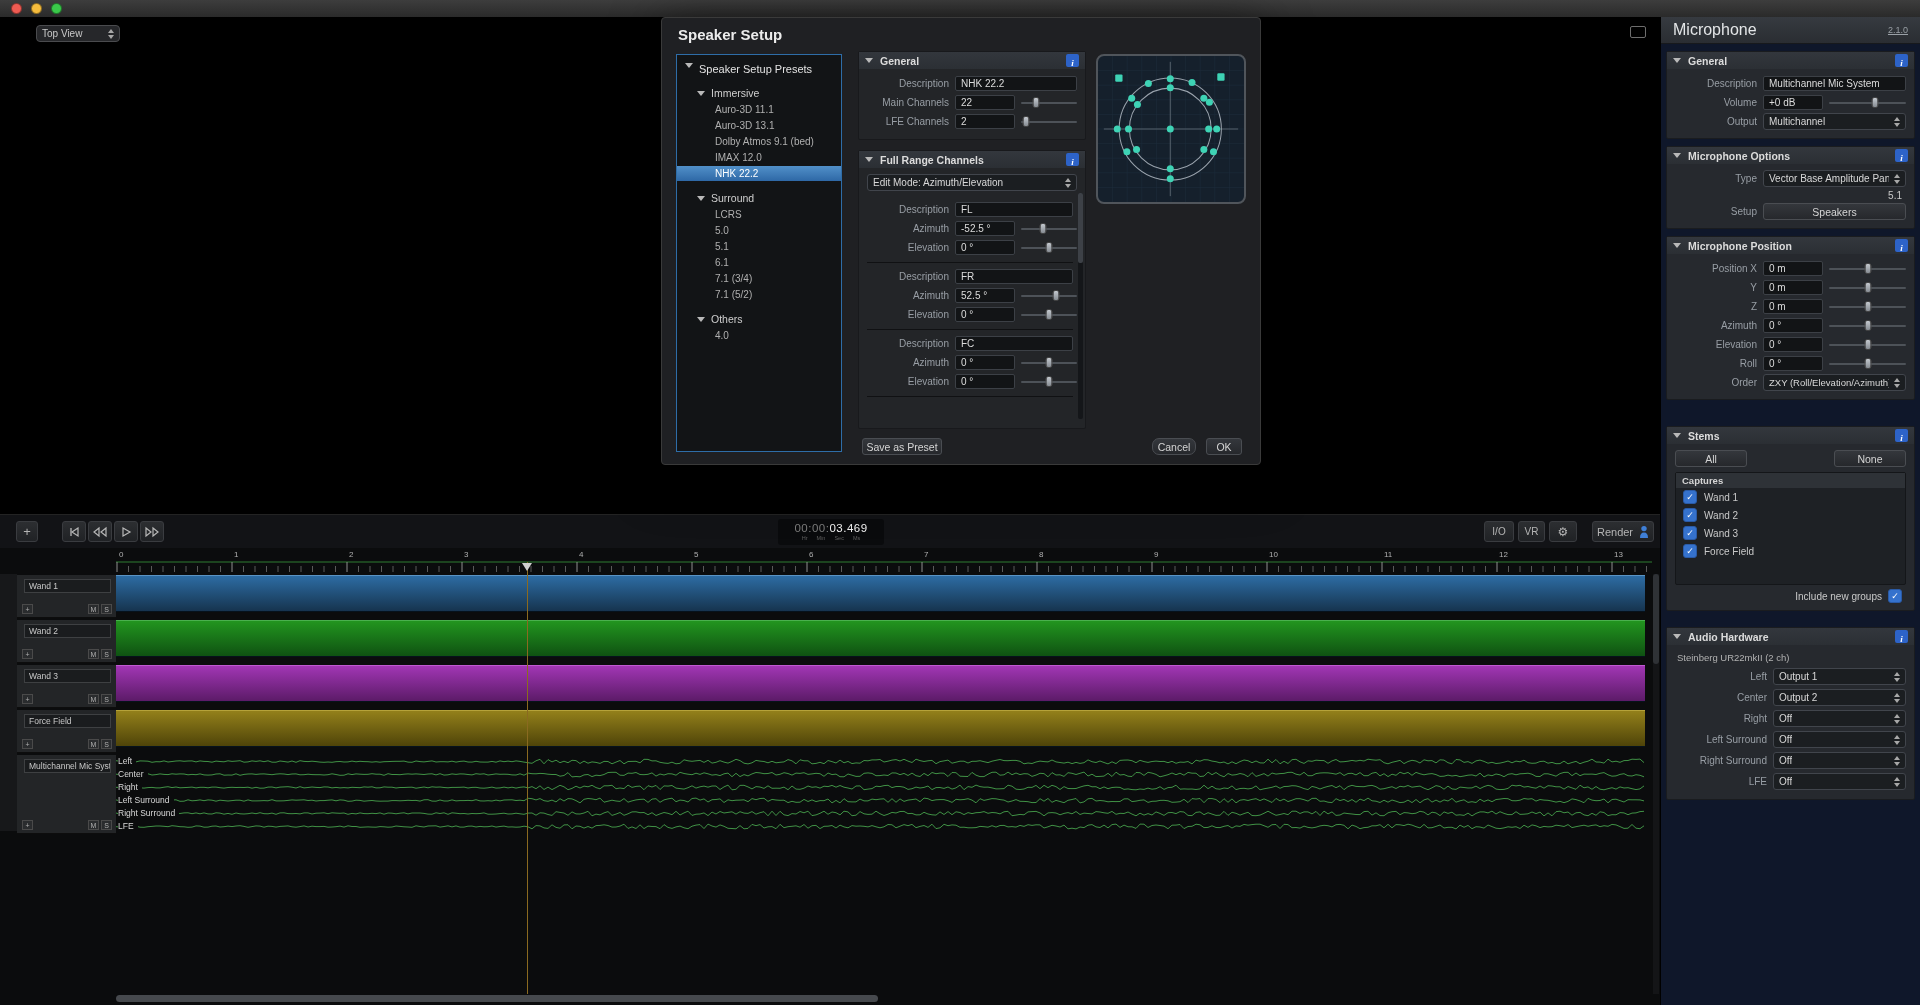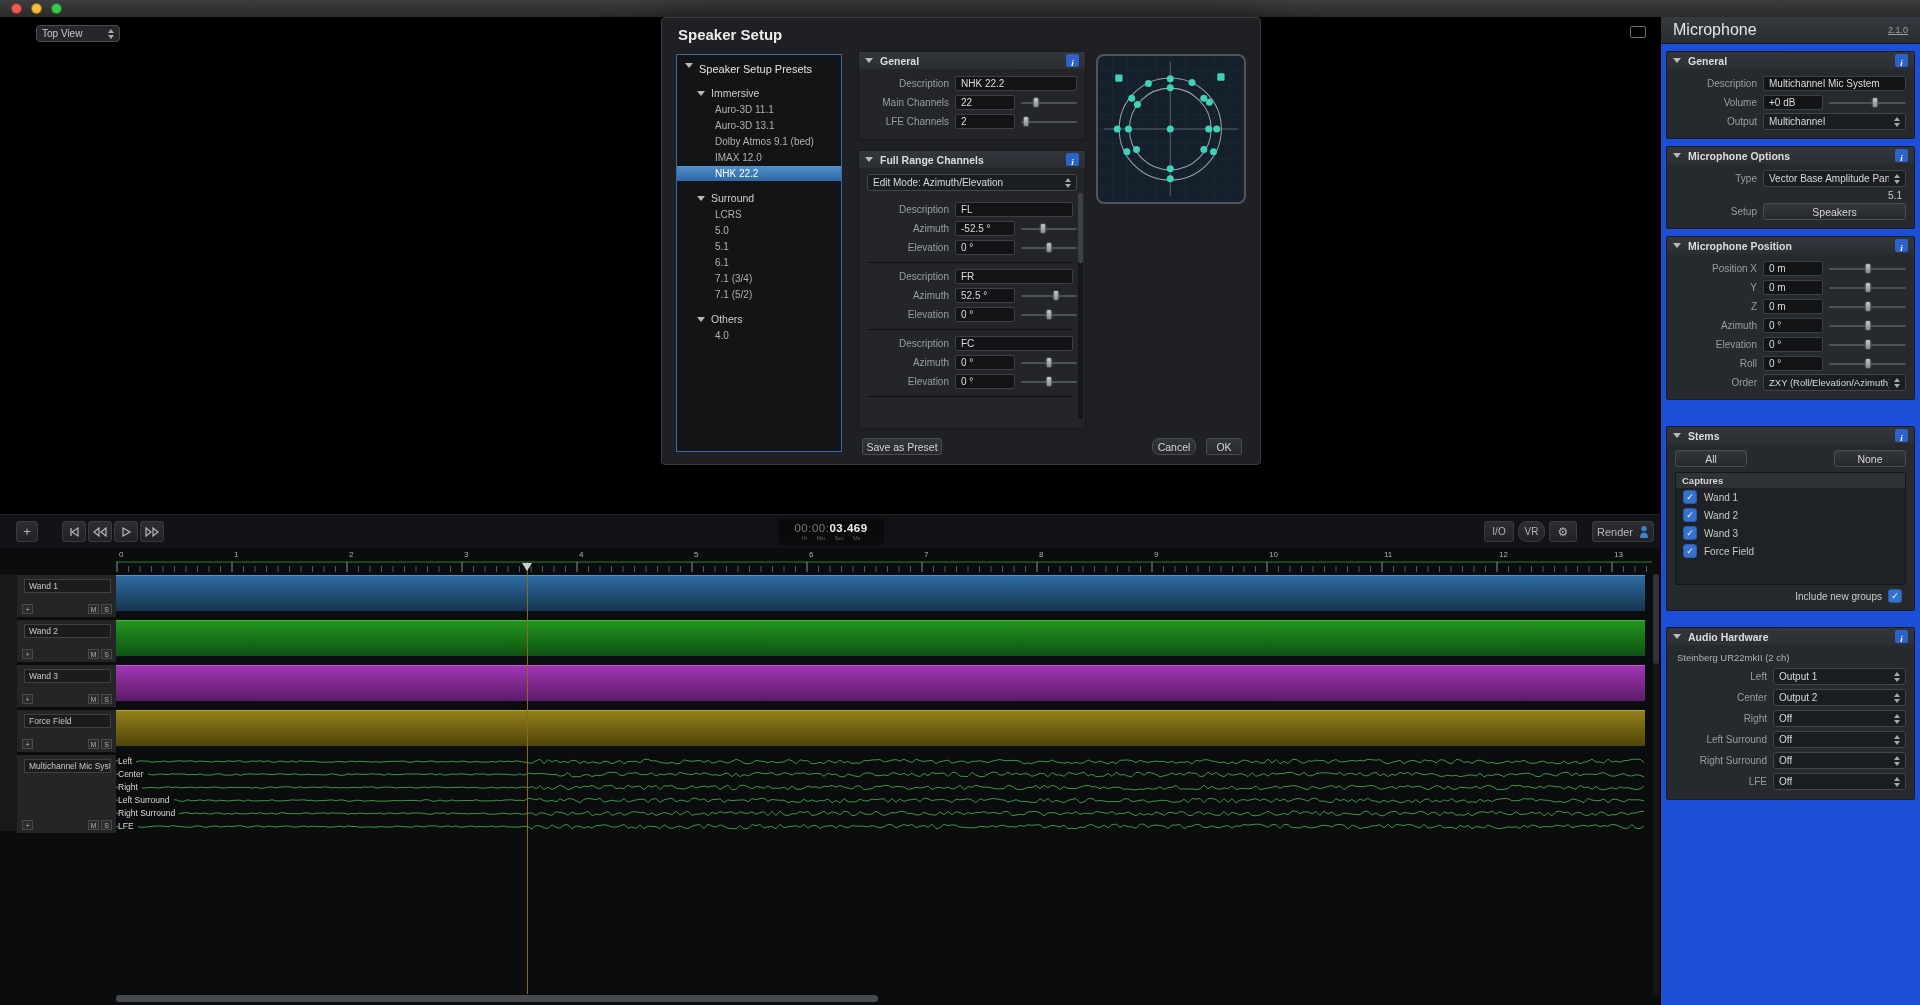--- a/index.html
+++ b/index.html
@@ -36,21 +36,21 @@
   .cb{width:12px;height:12px;background:#3572cd;border:1px solid #2a5aa6;border-radius:3px;flex:none;text-align:center;line-height:11px;}
   .cb::after{content:"✓";color:#fff;font-size:9px;}
   .btn{background:linear-gradient(#34373c,#26282c);border:1px solid #4a4d52;border-radius:3px;color:#d5d5d5;font-size:10.5px;text-align:center;height:17px;line-height:16px;box-sizing:border-box;}
 
   
   .transport{position:absolute;left:0;top:514px;width:1660px;height:34px;background:#121316;border-top:1px solid #232323;box-sizing:border-box;}
   .tbtn{position:absolute;top:6px;height:21px;background:linear-gradient(#2c2e31,#202225);border:1px solid #3a3c40;border-radius:3px;display:flex;align-items:center;justify-content:center;color:#b5b5b5;box-sizing:border-box;}
   .timecode{position:absolute;left:778px;top:4px;width:106px;height:26px;background:#0a0b0d;border-radius:3px;text-align:center;}
   .tc-line{font-size:11.5px;margin-top:3px;letter-spacing:.5px;}
   .tc-dim{color:#7c7c7c;}
-  .tc-bright{color:#f2f2f2;font-weight:bold;}
+  .tc-bright{color:#f2f2f2;font-weight:normal;}
   .tc-units{display:flex;justify-content:center;gap:9px;font-size:5.5px;color:#5f5f5f;margin-top:1px;}
   .render-ic{margin-left:6px;display:flex;}
 
   
   .timeline{position:absolute;left:0;top:548px;width:1660px;height:457px;background:#0b0c0d;}
   .hdr-strip{position:absolute;left:0;top:26px;width:17px;height:257px;background:#17181a;}
   .thdr{position:absolute;left:17px;width:99px;height:43px;background:#232527;border-bottom:1px solid #0d0d0d;box-sizing:border-box;}
   .thdr.tall{height:79px;}
   .tname{margin:4px 5px 0 7px;background:#1a1c1e;border:1px solid #3e4042;color:#c8c8c8;font-size:8.5px;padding:1px 4px;white-space:nowrap;overflow:hidden;height:10px;}
   .thx{position:absolute;left:5px;right:4px;bottom:3px;display:flex;gap:2px;align-items:center;}
@@ -59,21 +59,21 @@
   .clip{position:absolute;left:116px;width:1529px;height:37px;box-sizing:border-box;}
   .wave-row{position:absolute;left:116px;width:1529px;height:13px;}
   .wave-row .wlabel{position:absolute;left:2px;top:1px;font-size:8.5px;color:#d8d8d8;background:#0b0c0d;padding-right:4px;z-index:2;}
   .playhead{position:absolute;left:527px;top:14px;width:1px;height:432px;background:#8a6a20;z-index:3;}
   .ph-marker{position:absolute;left:522px;top:15px;width:0;height:0;border-left:5px solid transparent;border-right:5px solid transparent;border-top:8px solid #cfcfcf;z-index:4;}
   .hscroll{position:absolute;left:116px;top:447px;width:762px;height:7px;background:#46494d;border-radius:4px;}
   .vscroll{position:absolute;left:1653px;top:26px;width:6px;height:420px;background:#141517;}
   .vscroll .vh{position:absolute;left:0;top:0;width:6px;height:90px;background:#2f3236;border-radius:3px;}
 
   
-  .right-panel{position:absolute;left:1660px;top:17px;width:260px;height:988px;background:#1d4ed8;border-left:1px solid #000;box-sizing:border-box;}
+  .right-panel{position:absolute;left:1660px;top:17px;width:260px;height:988px;background:#0f172a;border-left:1px solid #000;box-sizing:border-box;}
   .panel-header{height:26px;background:linear-gradient(#363a40,#2a2d32);display:flex;align-items:center;padding:0 12px;border-bottom:1px solid #17191c;}
   .panel-title{font-size:16px;color:#e3e5e7;}
   .panel-ver{margin-left:auto;font-size:9px;color:#9aa0a6;text-decoration:underline;}
   .section{margin:7px 5px;background:#26292e;border:1px solid #1a1c1f;border-radius:2px;}
   .sec-h{display:flex;align-items:center;height:17px;background:linear-gradient(#33373d,#2b2f34);padding:0 6px;gap:7px;}
   .sec-title{font-size:10.5px;font-weight:bold;color:#dcdcdc;}
   .sec-body{padding:5px 8px 7px;}
   .device-lbl{font-size:9.5px;color:#b2b2b2;height:16px;line-height:16px;padding-left:2px;}
   .right-just{display:flex;justify-content:flex-end;align-items:center;height:14px;font-size:10px;color:#c9c9c9;padding-right:4px;gap:6px;}
   .caps-box{margin:4px 0;border:1px solid #141619;background:#1e2125;border-radius:2px;}
@@ -154,21 +154,21 @@
         <span class="tc-dim">00:00:</span><span class="tc-bright">03.469</span>
       </div>
       <div class="tc-units">
         <span>Hr</span>
           <span>Min</span>
           <span>Sec</span>
           <span>Ms</span>
       </div>
     </div>
     <div class="tbtn" style="left:1484px;width:30px;font-size:10px;">I/O</div>
-    <div class="tbtn" style="left:1518px;width:27px;font-size:10px;border-radius:9px;">VR</div>
+    <div class="tbtn" style="left:1518px;width:27px;font-size:10px;">VR</div>
     <div class="tbtn" style="left:1549px;width:28px;font-size:12px;">
         <span>⚙</span>
       </div>
     <div class="tbtn" style="left:1592px;width:62px;font-size:11px;">
       <span>Render</span>
       <span class="render-ic">
         <svg width="10" height="14">
             <circle cx="5" cy="3.6" r="2.7" fill="#3f7fd6"></circle>
             <path d="M1 13 Q1 7.5 5 7.5 Q9 7.5 9 13 Z" fill="#3f7fd6"></path>
           </svg>

